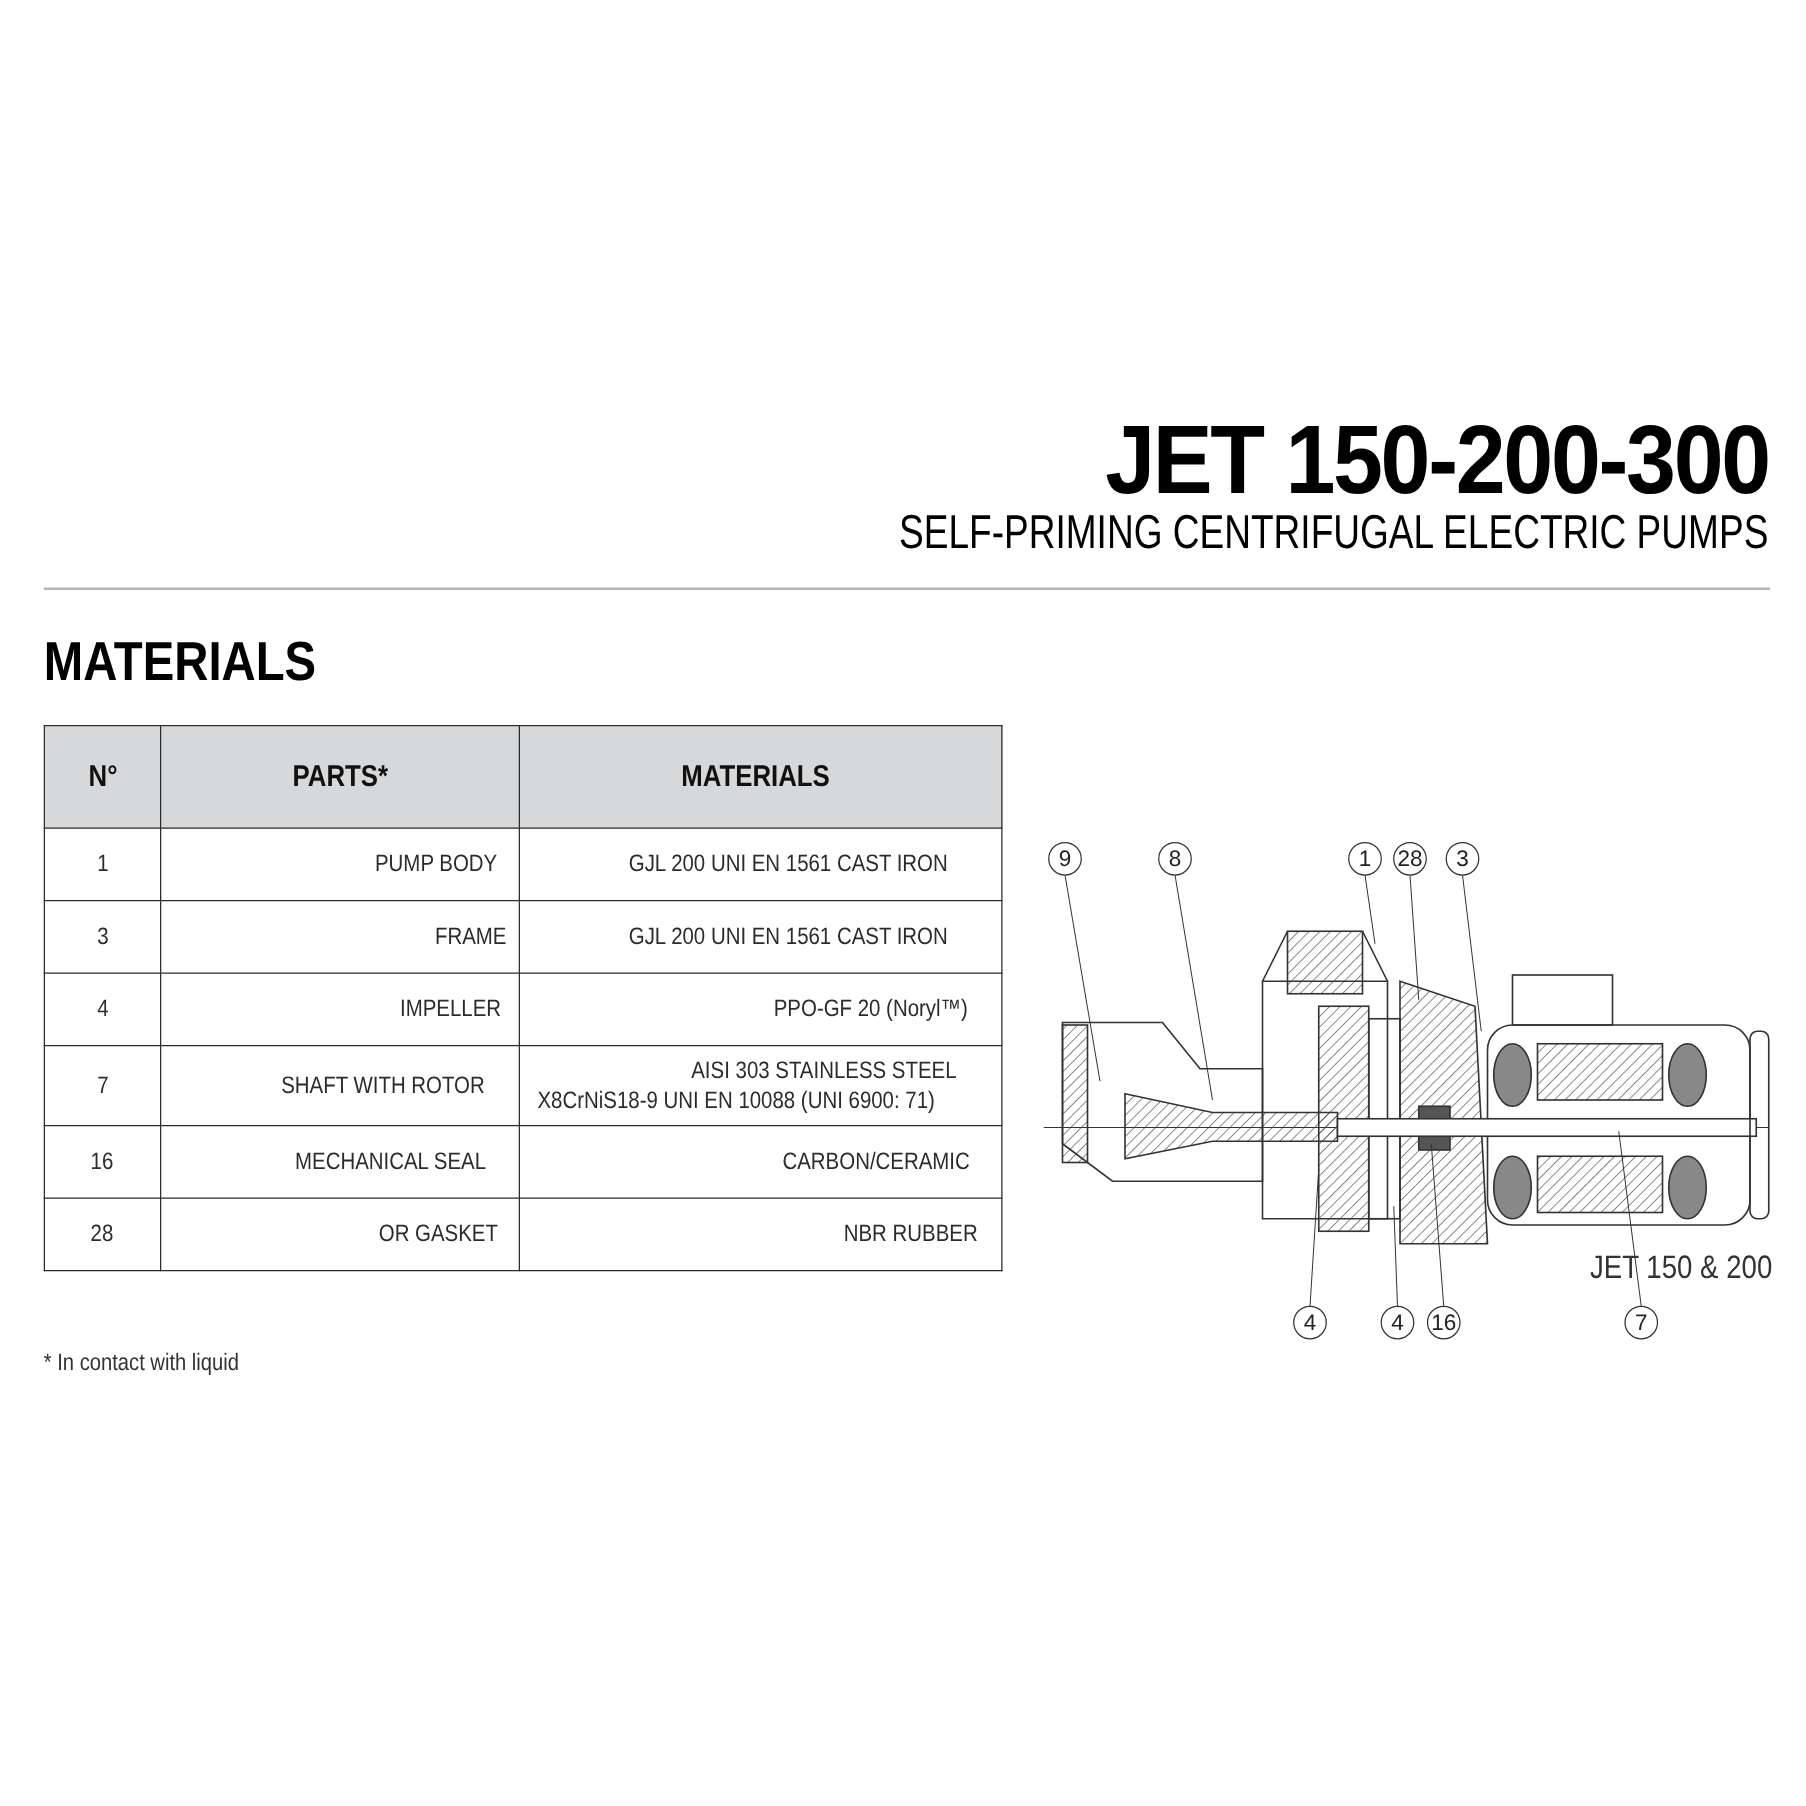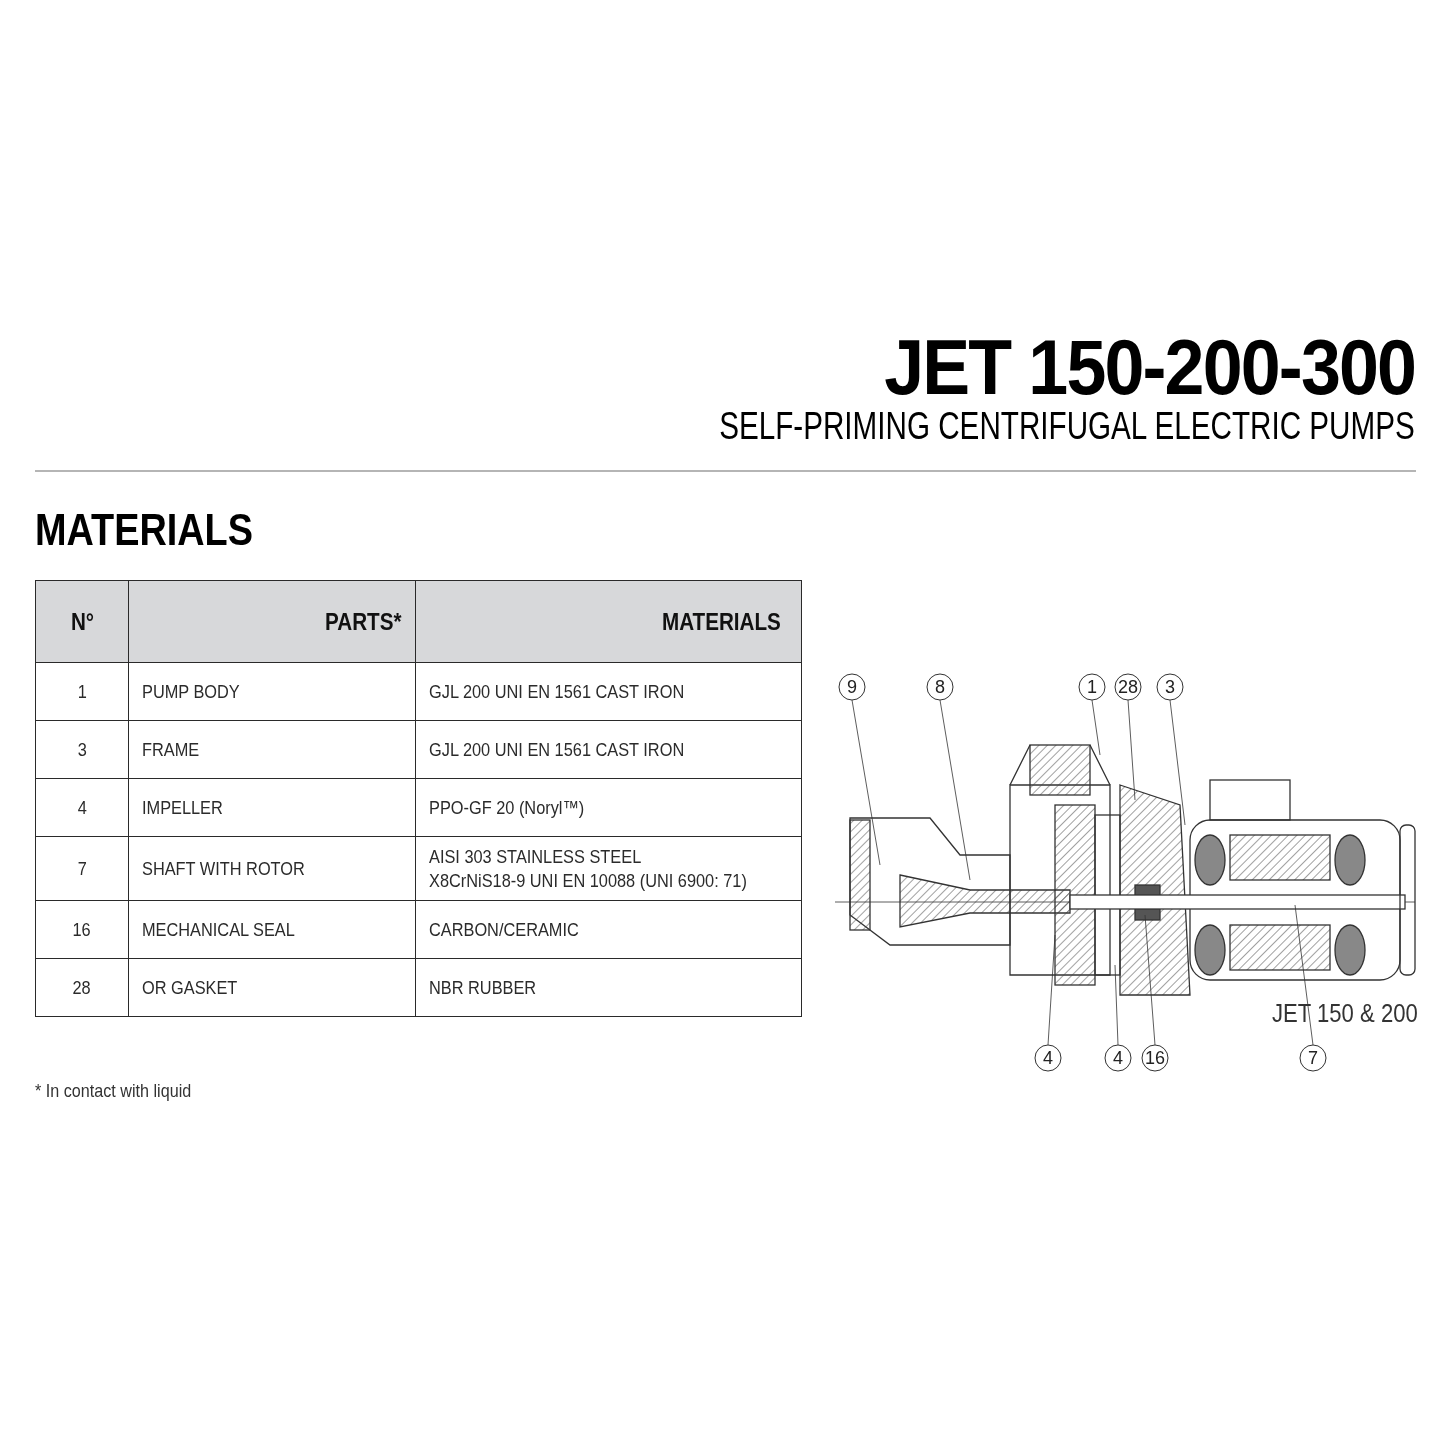--- a/index.html
+++ b/index.html
@@ -7,23 +7,23 @@
          font-family:"Liberation Sans", sans-serif; color:#1a1a1a; }
   .title { position:absolute; right:30px; top:322px; font-size:78px; font-weight:bold;
            letter-spacing:-2px; color:#000; transform:scaleX(0.92); transform-origin:right; white-space:nowrap; }
   .subtitle { position:absolute; right:30px; top:405px; font-size:38px; color:#000;
               transform:scaleX(0.78); transform-origin:right; white-space:nowrap; }
   .rule { position:absolute; left:35px; top:470px; width:1381px; height:0; border-top:2px solid #b5b5b5; }
   .section { position:absolute; left:35px; top:505px; font-size:44px; font-weight:bold; color:#000;
              transform:scaleX(0.86); transform-origin:left; white-space:nowrap; }
   table.mat { position:absolute; left:35px; top:580px; width:767px; border-collapse:collapse; }
   table.mat th, table.mat td { border:1.5px solid #2a2a2a; font-size:19px; color:#2b2b2b; }
-  table.mat th { background:#d7d8da; height:79px; text-align:right; font-size:24px; font-weight:bold; color:#111; padding-left:13px; }
+  table.mat th { background:#d7d8da; height:79px; text-align:center; font-size:24px; font-weight:bold; color:#111; padding-left:13px; }
   table.mat th.n { text-align:center; padding:0; }
-  table.mat td { height:55px; padding-left:13px; line-height:24px; }
+  table.mat td { height:55px; padding-left:13px; line-height:24px;text-align:right; }
   table.mat td.n { text-align:center; padding:0; }
   .c1 { width:92px; } .c2 { width:272px; }
   .cond { display:inline-block; transform:scaleX(0.86); transform-origin:left; white-space:nowrap; }
   .n .cond { transform-origin:center; }
   .foot { position:absolute; left:35px; top:1080px; font-size:19px; color:#333; transform:scaleX(0.85); transform-origin:left; white-space:nowrap; }
   .diagram { position:absolute; left:830px; top:665px; width:590px; height:420px; }
   .diag-label { position:absolute; left:1272px; top:998px; font-size:26px; color:#333; transform:scaleX(0.85); transform-origin:left; white-space:nowrap; }
 </style>
 </head>
 <body>

